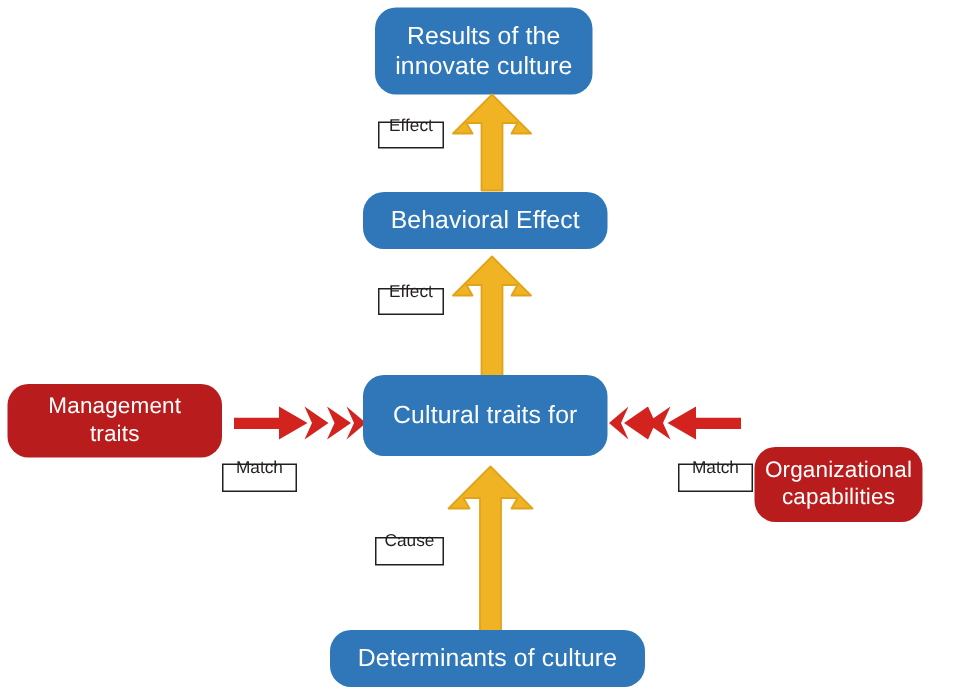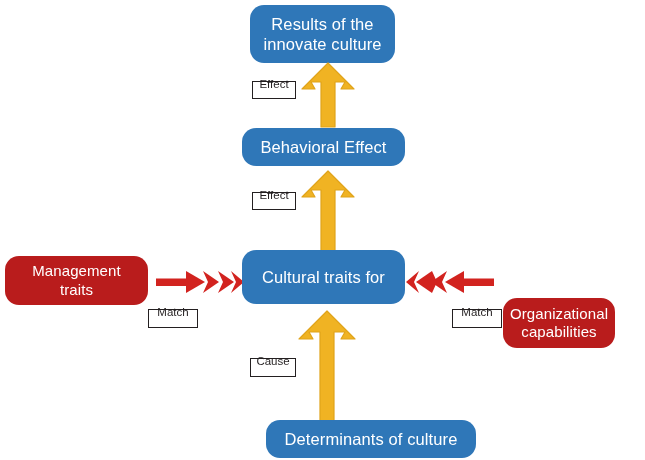--- a/index.html
+++ b/index.html
@@ -42,21 +42,20 @@
     font-size: 16.5px;
   }
   .node-cultural {
     left: 242px; top: 250px; width: 163px; height: 54px;
     font-size: 16.5px;
     text-align: right;
   }
   .node-determinants {
     left: 220px; top: 420px; width: 210px; height: 38px;
     font-size: 16.5px;
-    margin-left: 46px;
   }
   .node-management {
     left: 5px; top: 256px; width: 143px; height: 49px;
     font-size: 15px;
   }
   .node-organizational {
     left: 503px; top: 254px; width: 112px; height: 50px;
     font-size: 15px;
     margin-top: 44px;
   }

